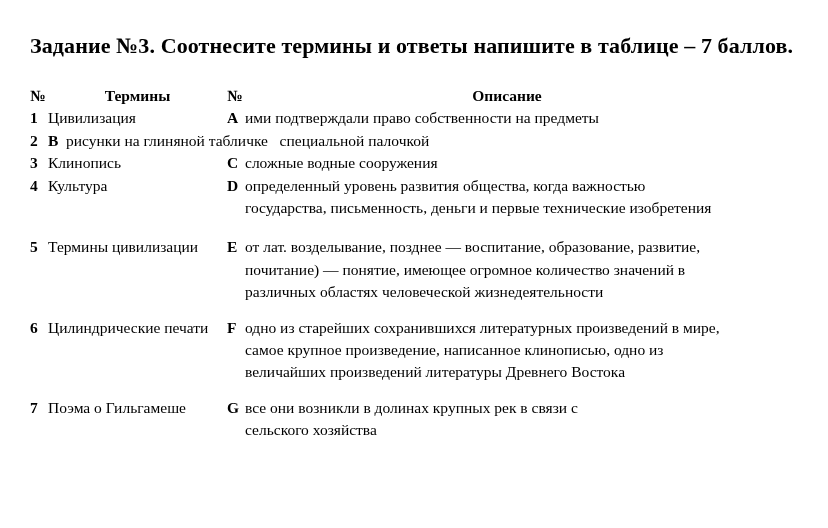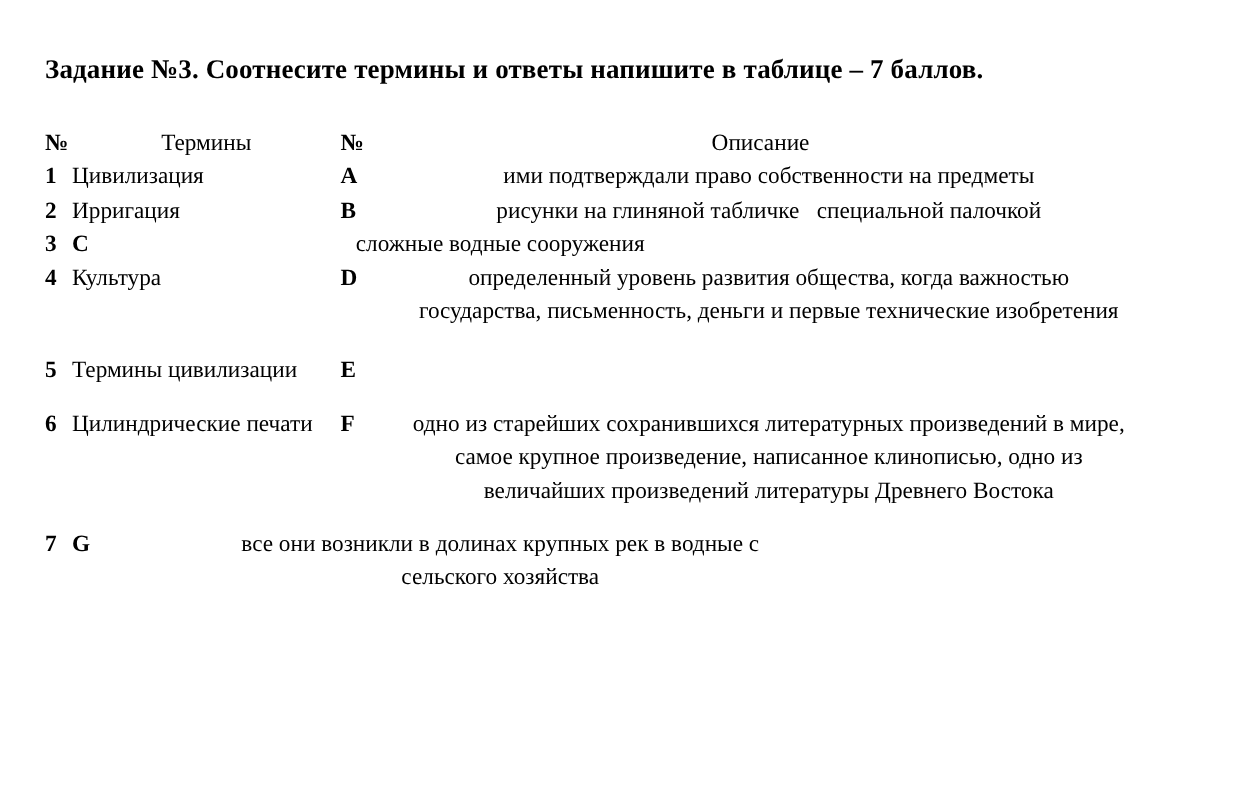--- a/index.html
+++ b/index.html
@@ -11,21 +11,21 @@
     font-family: "Liberation Serif", "DejaVu Serif", serif;
     overflow: hidden;
   }
   .page {
     padding: 32px 28px 0 30px;
     box-sizing: border-box;
     width: 828px;
     height: 528px;
   }
   .title {
-    font-size: 18px;
+    font-size: 22px;
     font-weight: bold;
     line-height: 28px;
     max-width: 766px;
     letter-spacing: 0.1px;
   }
   .match-table {
     margin-top: 25px;
     font-size: 15.5px;
     line-height: 22.4px;
   }
@@ -41,24 +41,23 @@
   }
   .col-letter {
     width: 18px;
     flex: 0 0 18px;
     font-weight: bold;
   }
   .col-desc {
     width: 535px;
     flex: 0 0 535px;
     white-space: pre-wrap;
-    text-align: center;
   }
   .header-row .col-term,
-  .header-row .col-desc { text-align: center; font-weight: normal; }
+  .header-row .col-desc { text-align: center; font-weight: bold; }
   .header-row .col-desc { width: 524px; flex-basis: 524px; text-align: center; }
   
   .rows .row:nth-child(4) { margin-bottom: 17px; }
   .rows .row:nth-child(5) { margin-bottom: 13px; }
   .rows .row:nth-child(6) { margin-bottom: 13px; }
 </style>
 </head>
 <body>
 
 <div class="page">
@@ -73,46 +72,48 @@
     </div>
     <div class="rows">
         <div class="row">
           <div class="col-num">1</div>
           <div class="col-term">Цивилизация</div>
           <div class="col-letter">A</div>
           <div class="col-desc"><div>ими подтверждали право собственности на предметы</div></div>
         </div>
         <div class="row">
           <div class="col-num">2</div>
-          <div class="col-term">Ирригация</div>
           <div class="col-letter">B</div>
           <div class="col-desc"><div>рисунки на глиняной табличке   специальной палочкой</div></div>
         </div>
         <div class="row">
           <div class="col-num">3</div>
+          <div class="col-term">Клинопись</div>
           <div class="col-letter">C</div>
           <div class="col-desc"><div>сложные водные сооружения</div></div>
         </div>
         <div class="row">
           <div class="col-num">4</div>
           <div class="col-term">Культура</div>
           <div class="col-letter">D</div>
           <div class="col-desc"><div>определенный уровень развития общества, когда важностью</div><div>государства, письменность, деньги и первые технические изобретения</div></div>
         </div>
         <div class="row">
           <div class="col-num">5</div>
           <div class="col-term">Термины цивилизации</div>
           <div class="col-letter">E</div>
+          <div class="col-desc"><div>от лат. возделывание, позднее — воспитание, образование, развитие,</div><div>почитание) — понятие, имеющее огромное количество значений в</div><div>различных областях человеческой жизнедеятельности</div></div>
         </div>
         <div class="row">
           <div class="col-num">6</div>
           <div class="col-term">Цилиндрические печати</div>
           <div class="col-letter">F</div>
           <div class="col-desc"><div>одно из старейших сохранившихся литературных произведений в мире,</div><div>самое крупное произведение, написанное клинописью, одно из</div><div>величайших произведений литературы Древнего Востока</div></div>
         </div>
         <div class="row">
           <div class="col-num">7</div>
+          <div class="col-term">Поэма о Гильгамеше</div>
           <div class="col-letter">G</div>
-          <div class="col-desc"><div>все они возникли в долинах крупных рек в водные с</div><div>сельского хозяйства</div></div>
+          <div class="col-desc"><div>все они возникли в долинах крупных рек в связи с</div><div>сельского хозяйства</div></div>
         </div>
       </div>
   </div>
 </div>
 
 </body></html>

